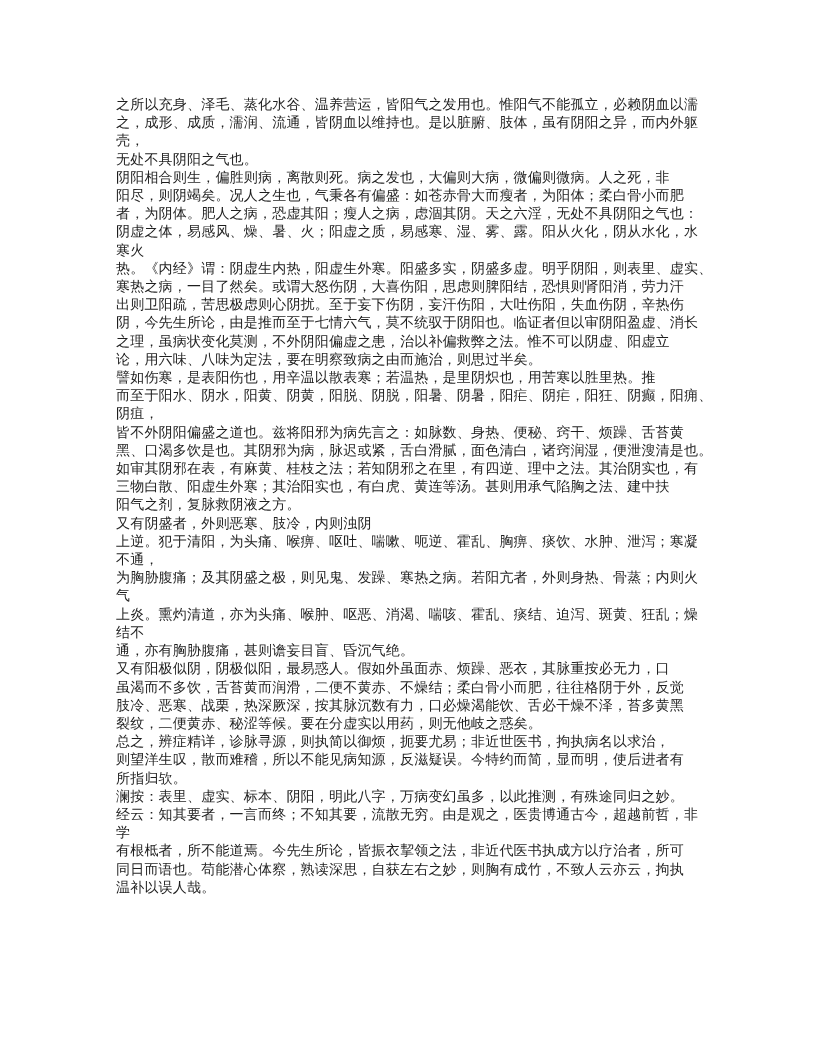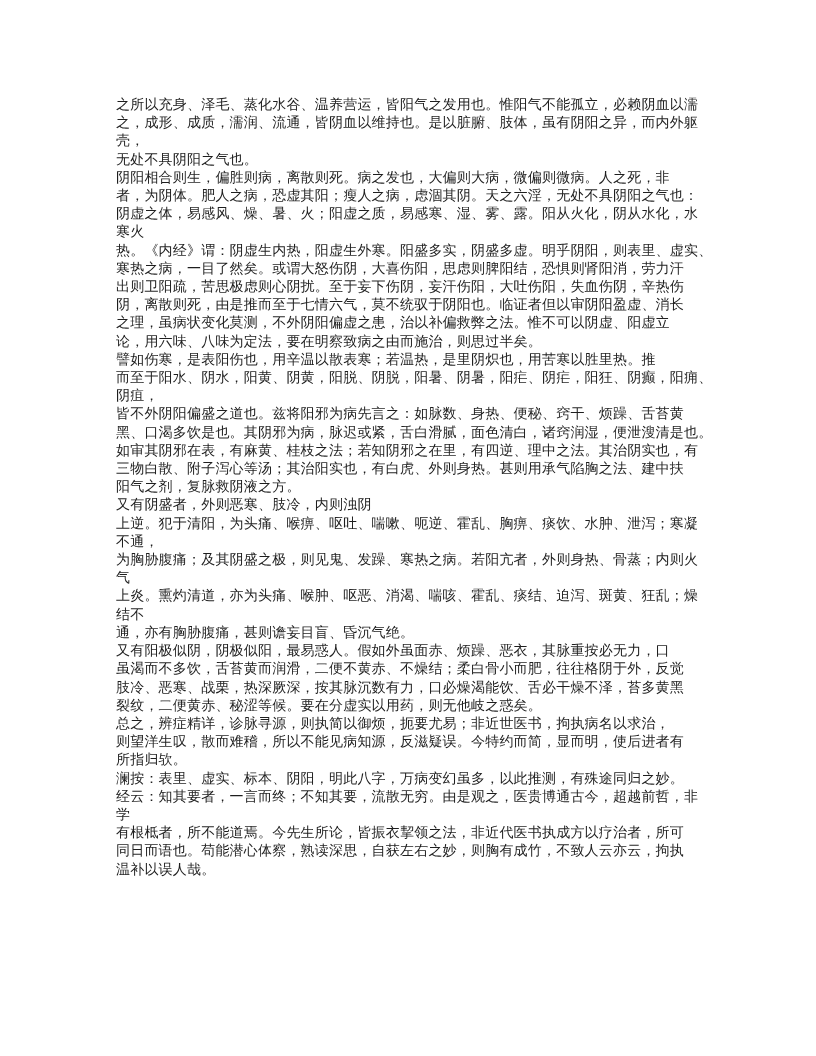--- a/index.html
+++ b/index.html
@@ -32,36 +32,37 @@
 </head>
 <body>
 
 <div class="page">
   <div class="text-block">
       <div class="text-line">之所以充身、泽毛、蒸化水谷、温养营运，皆阳气之发用也。惟阳气不能孤立，必赖阴血以濡</div>
       <div class="text-line">之，成形、成质，濡润、流通，皆阴血以维持也。是以脏腑、肢体，虽有阴阳之异，而内外躯</div>
       <div class="text-line">壳，</div>
       <div class="text-line">无处不具阴阳之气也。</div>
       <div class="text-line">阴阳相合则生，偏胜则病，离散则死。病之发也，大偏则大病，微偏则微病。人之死，非</div>
+      <div class="text-line">阳尽，则阴竭矣。况人之生也，气秉各有偏盛：如苍赤骨大而瘦者，为阳体；柔白骨小而肥</div>
       <div class="text-line">者，为阴体。肥人之病，恐虚其阳；瘦人之病，虑涸其阴。天之六淫，无处不具阴阳之气也：</div>
       <div class="text-line">阴虚之体，易感风、燥、暑、火；阳虚之质，易感寒、湿、雾、露。阳从火化，阴从水化，水</div>
       <div class="text-line">寒火</div>
       <div class="text-line">热。《内经》谓：阴虚生内热，阳虚生外寒。阳盛多实，阴盛多虚。明乎阴阳，则表里、虚实、</div>
       <div class="text-line">寒热之病，一目了然矣。或谓大怒伤阴，大喜伤阳，思虑则脾阳结，恐惧则肾阳消，劳力汗</div>
       <div class="text-line">出则卫阳疏，苦思极虑则心阴扰。至于妄下伤阴，妄汗伤阳，大吐伤阳，失血伤阴，辛热伤</div>
-      <div class="text-line">阴，离散则死，由是推而至于七情六气，莫不统驭于阴阳也。临证者但以审阴阳盈虚、消长</div>
+      <div class="text-line">阴，今先生所论，由是推而至于七情六气，莫不统驭于阴阳也。临证者但以审阴阳盈虚、消长</div>
       <div class="text-line">之理，虽病状变化莫测，不外阴阳偏虚之患，治以补偏救弊之法。惟不可以阴虚、阳虚立</div>
       <div class="text-line">论，用六味、八味为定法，要在明察致病之由而施治，则思过半矣。</div>
       <div class="text-line">譬如伤寒，是表阳伤也，用辛温以散表寒；若温热，是里阴炽也，用苦寒以胜里热。推</div>
       <div class="text-line">而至于阳水、阴水，阳黄、阴黄，阳脱、阴脱，阳暑、阴暑，阳疟、阴疟，阳狂、阴癫，阳痈、</div>
       <div class="text-line">阴疽，</div>
       <div class="text-line">皆不外阴阳偏盛之道也。兹将阳邪为病先言之：如脉数、身热、便秘、窍干、烦躁、舌苔黄</div>
       <div class="text-line">黑、口渴多饮是也。其阴邪为病，脉迟或紧，舌白滑腻，面色清白，诸窍润湿，便泄溲清是也。</div>
       <div class="text-line">如审其阴邪在表，有麻黄、桂枝之法；若知阴邪之在里，有四逆、理中之法。其治阴实也，有</div>
-      <div class="text-line">三物白散、附子泻心等汤；其治阳实也，有白虎、外则身热。甚则用承气陷胸之法、建中扶</div>
+      <div class="text-line">三物白散、阳虚生外寒；其治阳实也，有白虎、黄连等汤。甚则用承气陷胸之法、建中扶</div>
       <div class="text-line">阳气之剂，复脉救阴液之方。</div>
       <div class="text-line">又有阴盛者，外则恶寒、肢冷，内则浊阴</div>
       <div class="text-line">上逆。犯于清阳，为头痛、喉痹、呕吐、喘嗽、呃逆、霍乱、胸痹、痰饮、水肿、泄泻；寒凝</div>
       <div class="text-line">不通，</div>
       <div class="text-line">为胸胁腹痛；及其阴盛之极，则见鬼、发躁、寒热之病。若阳亢者，外则身热、骨蒸；内则火</div>
       <div class="text-line">气</div>
       <div class="text-line">上炎。熏灼清道，亦为头痛、喉肿、呕恶、消渴、喘咳、霍乱、痰结、迫泻、斑黄、狂乱；燥</div>
       <div class="text-line">结不</div>
       <div class="text-line">通，亦有胸胁腹痛，甚则谵妄目盲、昏沉气绝。</div>
       <div class="text-line">又有阳极似阴，阴极似阳，最易惑人。假如外虽面赤、烦躁、恶衣，其脉重按必无力，口</div>

